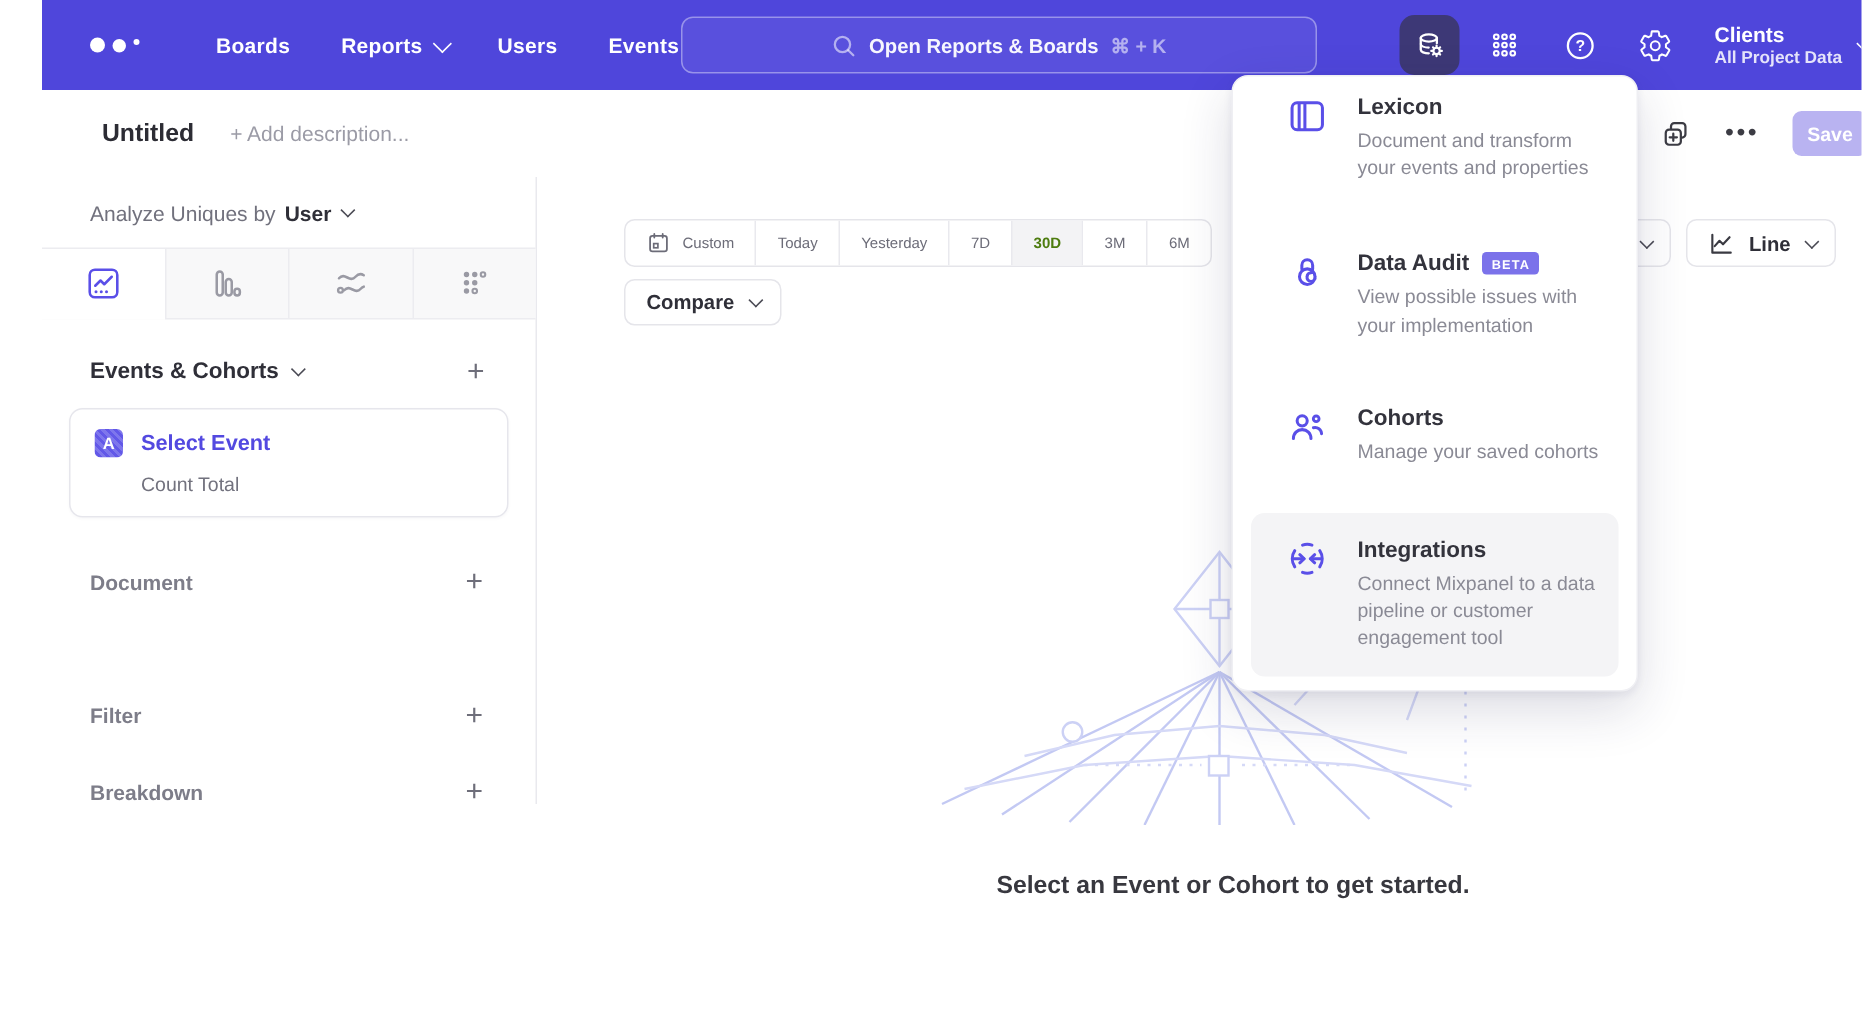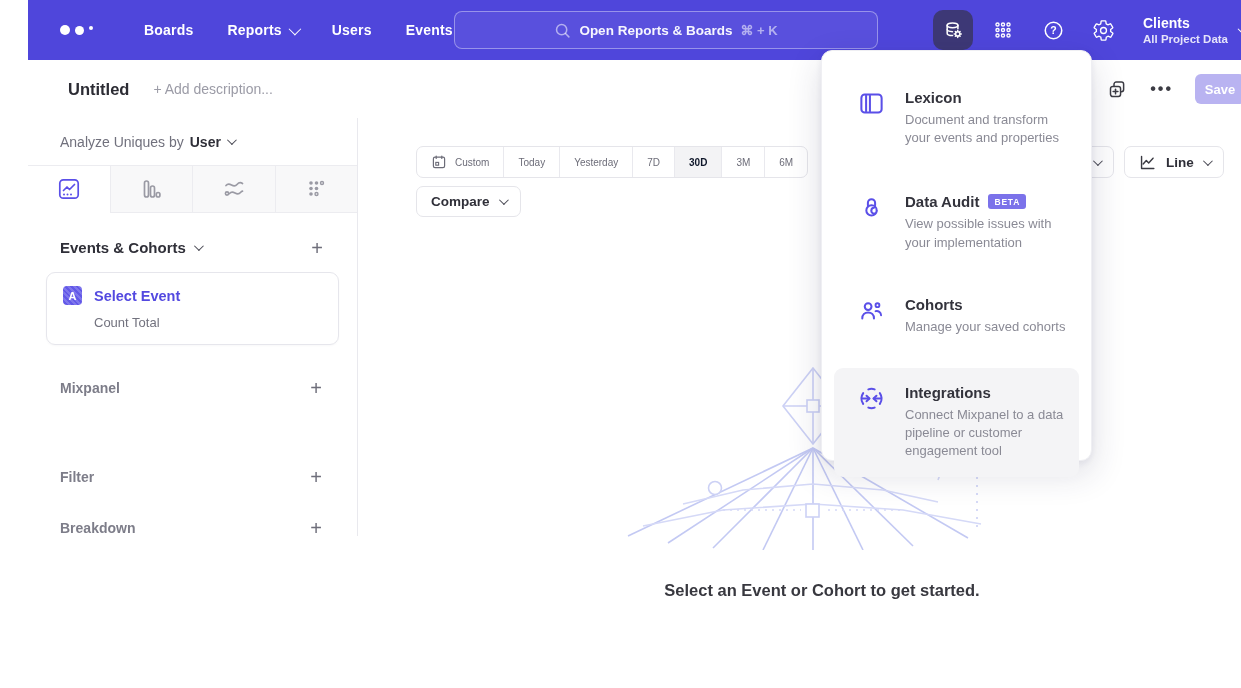--- a/index.html
+++ b/index.html
@@ -77,39 +77,39 @@
   .side-section { display:flex; align-items:center; justify-content:space-between; padding:0 34px 0 32px; position:absolute; left:0; right:1px; }
   .side-section .lbl { color:#7d7d89; font-size:14px; font-weight:700; }
 
   
   .main { position:absolute; left:331px; top:118px; right:0; bottom:0; background:#fff; }
   .seg-control { position:absolute; left:57px; top:28px; height:32px; display:flex; align-items:stretch;
     border:1px solid #e5e5ea; border-radius:7px; overflow:hidden; background:#fff; }
   .seg { display:flex; align-items:center; gap:8px; padding:0 14px; font-size:10px; color:#6c6c78;
     border-left:1px solid #e9e9ee; cursor:pointer; white-space:nowrap; }
   .seg:first-child { border-left:none; }
-  .seg.selected { background:#f3f3f5; color:#0f172a; font-weight:700; }
+  .seg.selected { background:#f3f3f5; color:#4d7c0f; font-weight:700; }
   .ghost-btn { position:absolute; left:659px; top:28px; width:96px; height:32px; border:1px solid #e5e5ea;
     border-radius:7px; background:#fff; display:flex; align-items:center; justify-content:flex-end; padding-right:13px; cursor:pointer; }
   .line-btn { position:absolute; left:765px; top:28px; height:32px; border:1px solid #e5e5ea; border-radius:7px;
     background:#fff; display:flex; align-items:center; gap:9px; padding:0 13px; cursor:pointer; }
   .line-btn .lbl { font-size:13.5px; font-weight:700; color:#2f2f38; }
   .compare-btn { position:absolute; left:57px; top:68px; height:31px; border:1px solid #e5e5ea; border-radius:7px;
     background:#fff; display:flex; align-items:center; gap:9px; padding:0 14px; font-size:13.5px; font-weight:700; color:#2f2f38; cursor:pointer; }
   .wireframe { position:absolute; left:214px; top:240px; width:470px; height:192px; pointer-events:none; }
   .empty-head { position:absolute; left:16px; right:0; top:463px; text-align:center;
     font-size:16.5px; font-weight:700; color:#38383f; }
   .empty-sub { position:absolute; left:0; right:0; top:495px; text-align:center; font-size:13.5px; color:#8f8f9a; }
   .empty-sub a { color:#5349e0; font-weight:700; text-decoration:none; cursor:pointer; }
 
   
   .panel { position:absolute; left:793px; top:50px; width:271px; height:411px; background:#fff;
     border:1px solid #efeff3; border-radius:11px; z-index:30;
     box-shadow:0 12px 34px rgba(35,35,80,.16), 0 2px 6px rgba(35,35,80,.07);
-    padding-top:26px; }
+    }
   .menu-item { display:flex; gap:19px; padding:12px 20px 12px 36px; cursor:pointer; }
   .menu-item.hl { background:#f4f4f6; border-radius:9px; margin:4px 12px 0 12px; padding:16px 12px 16px 24px; }
   .mi-icon { width:28px; flex:0 0 28px; padding-top:1px; }
   .mi-title { font-size:15px; font-weight:700; color:#33333c; display:flex; align-items:center; gap:9px; }
   .mi-desc { margin-top:5px; font-size:13px; line-height:1.4; color:#8a8a95; max-width:170px; }
   .beta { background:#7b72ea; color:#fff; font-size:8.5px; font-weight:700; letter-spacing:.8px;
     border-radius:3px; padding:3px 6px 2px; }
   .gap1 { height:22px; } .gap2 { height:20px; } .gap3 { height:16px; }
   svg { display:block; }
 </style>
@@ -281,21 +281,21 @@
 
     <div class="event-card">
       <div class="ec-row1">
         <span class="ec-badge">A</span>
         <span class="ec-title">Select Event</span>
       </div>
       <div class="ec-sub">Count Total</div>
     </div>
 
     <div class="side-section" style="top:262px;">
-      <span class="lbl">Mixpanel</span>
+      <span class="lbl">Document</span>
       <span class="plus">+</span>
     </div>
     <div class="side-section" style="top:351px;">
       <span class="lbl">Filter</span>
       <span class="plus">+</span>
     </div>
     <div class="side-section" style="top:402px;">
       <span class="lbl">Breakdown</span>
       <span class="plus">+</span>
     </div>

